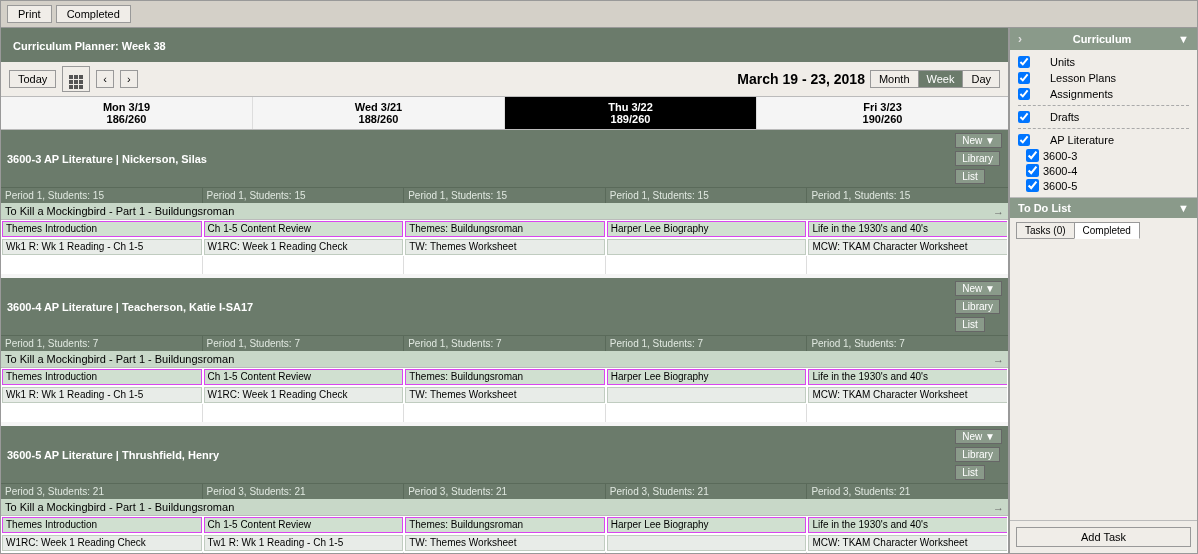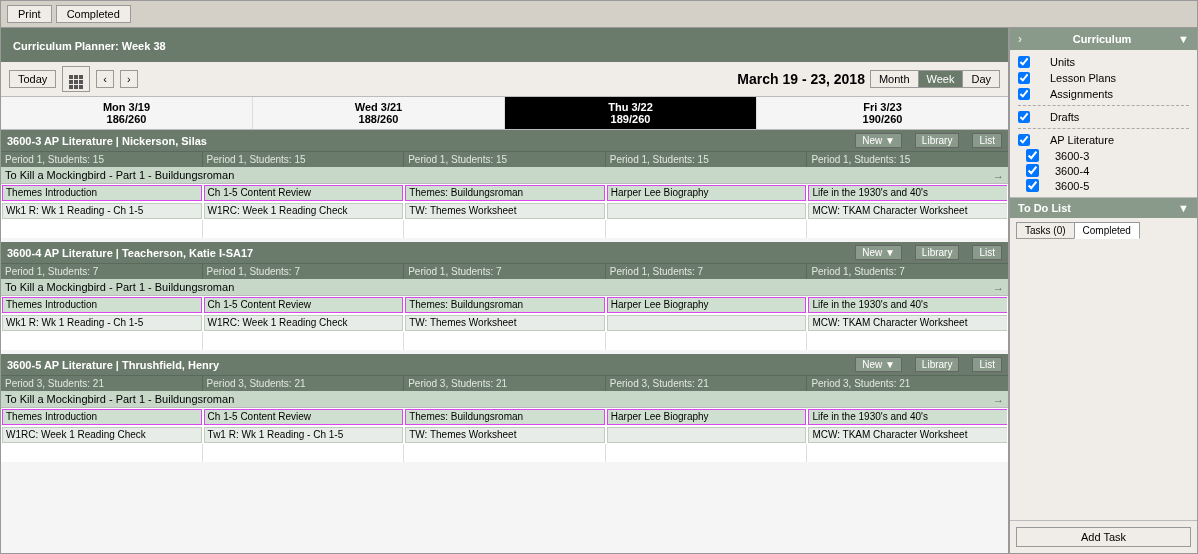--- a/index.html
+++ b/index.html
@@ -36,21 +36,21 @@
     .day-header.highlight { background: #000; color: white; }
     .day-header:last-child { border-right: none; }
 
     
     .sections-scroll { flex: 1; overflow-y: auto; background: #f5f5f5; }
 
     
     .section { margin-bottom: 4px; }
     .section-header { background: #6b7b6b; color: white; padding: 3px 6px; display: flex; align-items: center; justify-content: space-between; }
     .section-header .section-title { font-size: 11px; font-weight: bold; }
-    .section-header .section-btns { display: flex; gap: 13px; align-items: center; }
+    .section-header .section-btns { display: flex; gap: 3px; align-items: flex-start; flex-direction: column; }
     .section-header .section-btns button { background: #8a9a8a; border: 1px solid #666; color: white; padding: 1px 6px; cursor: pointer; font-size: 10px; }
     .section-header .section-btns .new-btn { display: flex; align-items: center; }
     .section-header .section-btns .new-btn span { font-size: 10px; }
 
     .students-row { display: flex; background: #6b7b6b; border-top: 1px solid #5a6a5a; }
     .students-cell { flex: 1; color: #e0e8e0; padding: 2px 4px; font-size: 10px; border-right: 1px solid #5a6a5a; }
     .students-cell:last-child { border-right: none; }
 
     .content-row { display: flex; background: white; min-height: 18px; }
     .content-cell { flex: 1; padding: 1px 3px; border-right: 1px solid #ddd; font-size: 10px; overflow: hidden; white-space: nowrap; text-overflow: ellipsis; }
@@ -70,21 +70,21 @@
     
     .sidebar { width: 188px; background: #f0ede8; display: flex; flex-direction: column; border-left: 1px solid #999; }
     .sidebar-section { border-bottom: 1px solid #bbb; }
     .sidebar-header { background: #8a9a8a; color: white; padding: 4px 8px; display: flex; align-items: center; justify-content: space-between; font-size: 11px; font-weight: bold; cursor: pointer; }
     .sidebar-content { padding: 4px 8px; }
     .sidebar-item { display: flex; align-items: center; gap: 4px; padding: 2px 0; font-size: 11px; }
     .sidebar-item input[type="checkbox"] { width: 12px; height: 12px; cursor: pointer; }
     .sidebar-item label { cursor: pointer; padding-left: 16px; }
     .sidebar-divider { border-top: 1px dashed #aaa; margin: 3px 0; }
     .sidebar-sub { padding-left: 8px; }
-    .sidebar-sub-item { display: flex; align-items: center; gap: 16px; padding: 1px 0; font-size: 11px; }
+    .sidebar-sub-item { display: flex; align-items: center; gap: 4px; padding: 1px 0; font-size: 11px; }
 
     
     .todo-section { flex: 1; border-bottom: 1px solid #bbb; }
     .todo-header { background: #8a9a8a; color: white; padding: 4px 8px; display: flex; align-items: center; justify-content: space-between; font-size: 11px; font-weight: bold; cursor: pointer; }
     .todo-tabs { display: flex; gap: 0; padding: 4px 6px; }
     .todo-tab { border: 1px solid #999; padding: 2px 8px; cursor: pointer; font-size: 10px; background: #f0ede8; margin-right: -1px; }
     .todo-tab.active { background: white; border-bottom: 1px solid white; }
     .todo-content { padding: 4px 6px; }
 
     .add-task-area { padding: 6px; }

